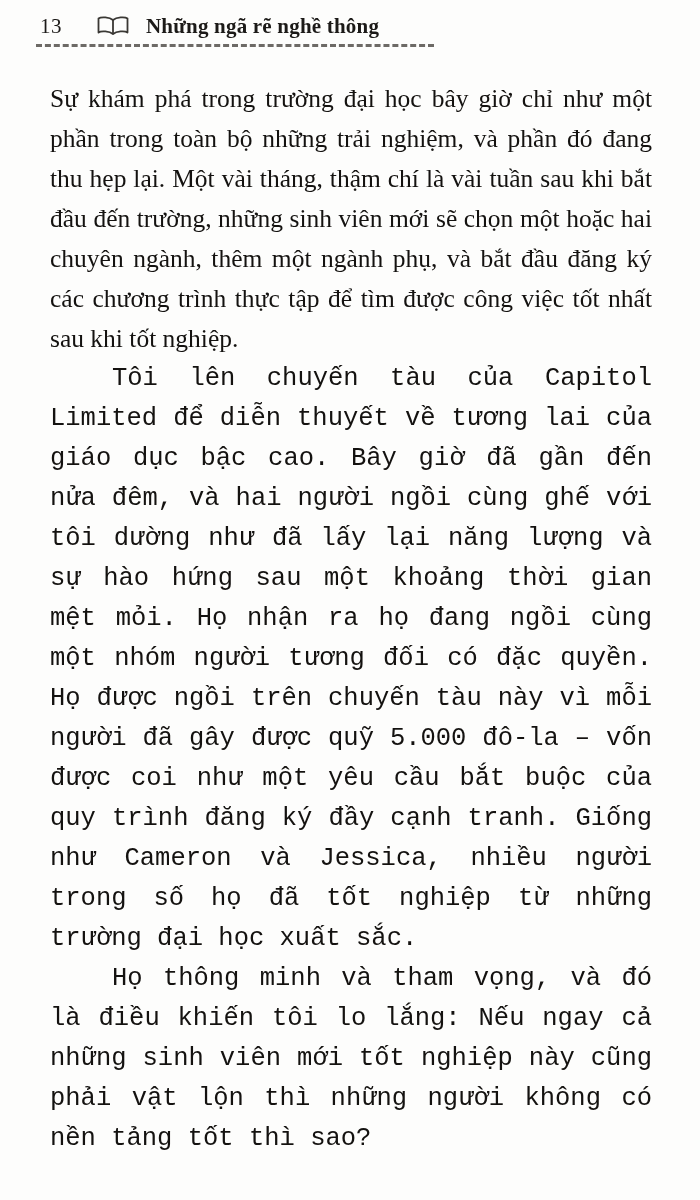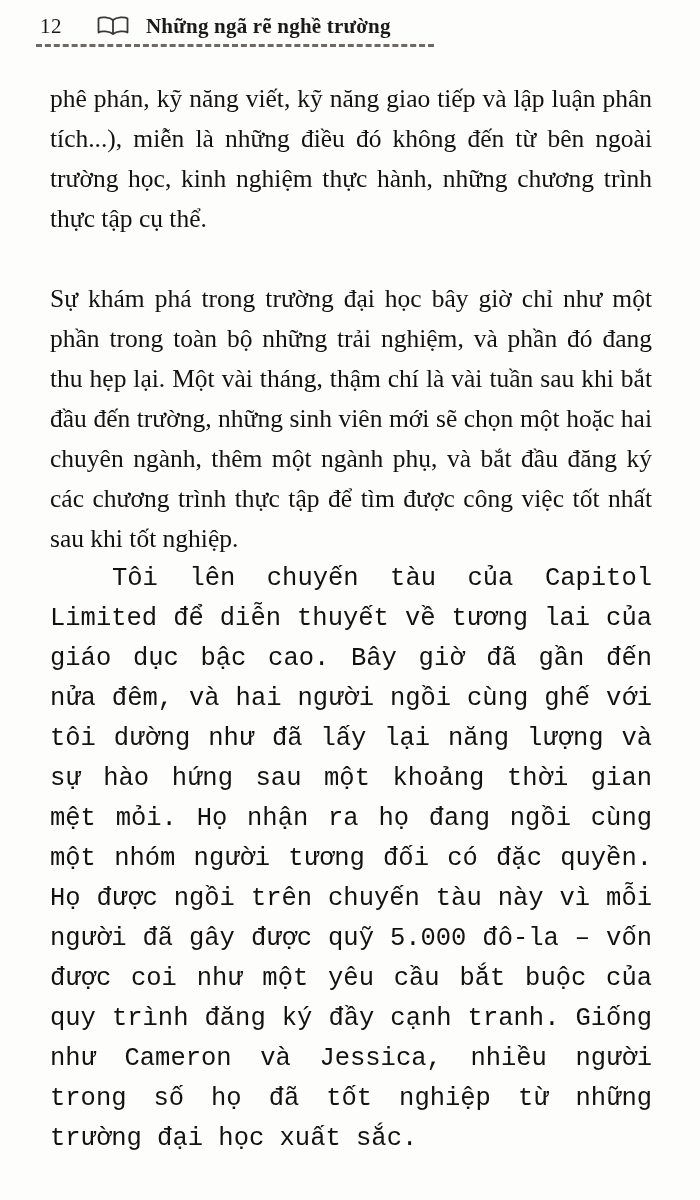--- a/index.html
+++ b/index.html
@@ -69,31 +69,31 @@
     text-indent: 62px;
     font-family: Liberation Mono, monospace;
   }
 </style>
 </head>
 <body>
 
 <div class="page">
 
   <div class="running-header">
-    <span class="page-number">12</span>
+    <span class="page-number">13</span>
     <span class="book-icon">
       <svg width="34" height="21" viewBox="0 0 34 21" aria-hidden="true">
         <path d="M17 4 C13.5 1, 5 0.5, 2.5 2.5 L2.5 16.5 C5 14.5, 13.5 15, 17 18 C20.5 15, 29 14.5, 31.5 16.5 L31.5 2.5 C29 0.5, 20.5 1, 17 4 Z" fill="none" stroke="#3a3834" stroke-width="1.8" stroke-linejoin="round"></path>
         <path d="M17 4 L17 18" fill="none" stroke="#3a3834" stroke-width="1.8"></path>
       </svg>
     </span>
-    <span class="header-title">Những ngã rẽ nghề trường</span>
+    <span class="header-title">Những ngã rẽ nghề thông</span>
   </div>
 
   <div class="header-divider"></div>
 
   <div class="body-text">
-    <p class="para gap-after">phê phán, kỹ năng viết, kỹ năng giao tiếp và lập luận phân tích...), miễn là những điều đó không đến từ bên ngoài trường học, kinh nghiệm thực hành, những chương trình thực tập cụ thể.</p>
     <p class="para">Sự khám phá trong trường đại học bây giờ chỉ như một phần trong toàn bộ những trải nghiệm, và phần đó đang thu hẹp lại. Một vài tháng, thậm chí là vài tuần sau khi bắt đầu đến trường, những sinh viên mới sẽ chọn một hoặc hai chuyên ngành, thêm một ngành phụ, và bắt đầu đăng ký các chương trình thực tập để tìm được công việc tốt nhất sau khi tốt nghiệp.</p>
     <p class="para indent">Tôi lên chuyến tàu của Capitol Limited để diễn thuyết về tương lai của giáo dục bậc cao. Bây giờ đã gần đến nửa đêm, và hai người ngồi cùng ghế với tôi dường như đã lấy lại năng lượng và sự hào hứng sau một khoảng thời gian mệt mỏi. Họ nhận ra họ đang ngồi cùng một nhóm người tương đối có đặc quyền. Họ được ngồi trên chuyến tàu này vì mỗi người đã gây được quỹ 5.000 đô-la – vốn được coi như một yêu cầu bắt buộc của quy trình đăng ký đầy cạnh tranh. Giống như Cameron và Jessica, nhiều người trong số họ đã tốt nghiệp từ những trường đại học xuất sắc.</p>
+    <p class="para indent">Họ thông minh và tham vọng, và đó là điều khiến tôi lo lắng: Nếu ngay cả những sinh viên mới tốt nghiệp này cũng phải vật lộn thì những người không có nền tảng tốt thì sao?</p>
   </div>
 
 </div>
 
 </body></html>

